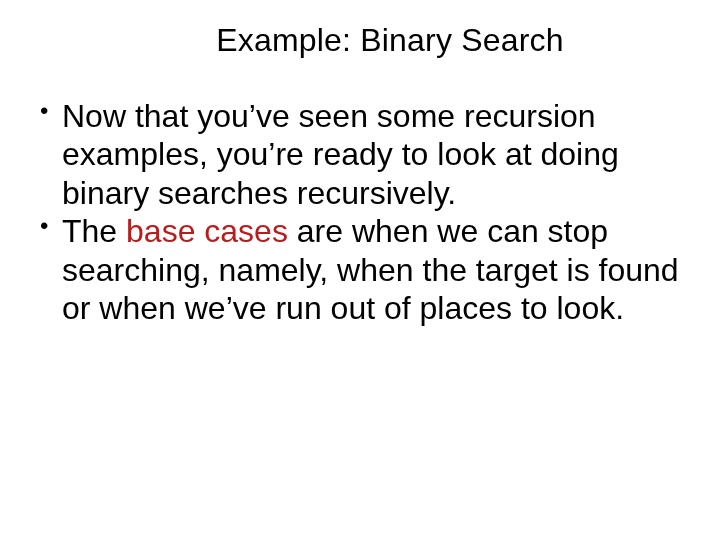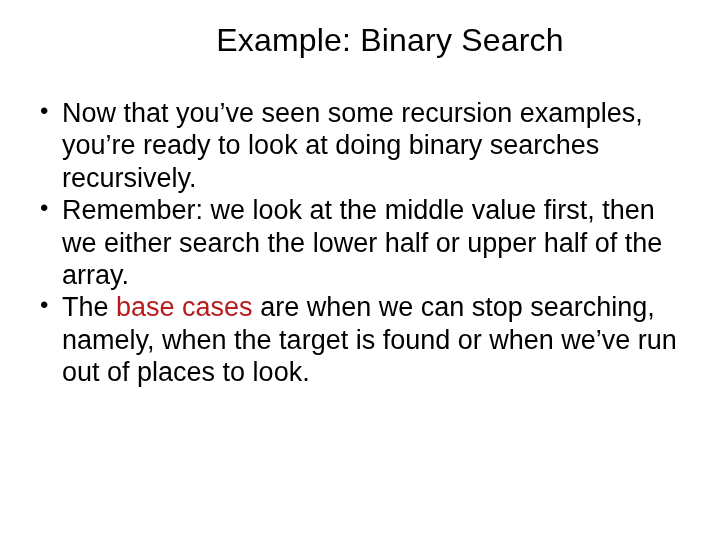--- a/index.html
+++ b/index.html
@@ -25,21 +25,21 @@
     padding-left: 60px;
     letter-spacing: 0.2px;
   }
   ul.bullets {
     list-style: none;
     margin: 0;
     padding: 0;
   }
   ul.bullets li {
     position: relative;
-    font-size: 27px;
+    font-size: 32px;
     line-height: 1.2;
     padding-left: 28px;
     margin-bottom: 0;
   }
   ul.bullets li::before {
     content: "•";
     position: absolute;
     left: 6px;
     top: 0;
     font-size: 24px;
@@ -49,16 +49,15 @@
     color: #b91c1c;
   }
 </style>
 </head>
 <body>
 
 <div class="slide">
   <h1 class="title">Example: Binary Search</h1>
   <ul class="bullets">
     <li><span>Now that you’ve seen some recursion examples, you’re ready to look at doing binary searches recursively.</span></li>
-    <li><span>Remember: we look at the middle value first, then we either search the lower half or upper half of the array.</span></li>
     <li><span>The </span><span class="blue">base cases</span><span> are when we can stop searching, namely, when the target is found or when we’ve run out of places to look.</span></li>
   </ul>
 </div>
 
 </body></html>

